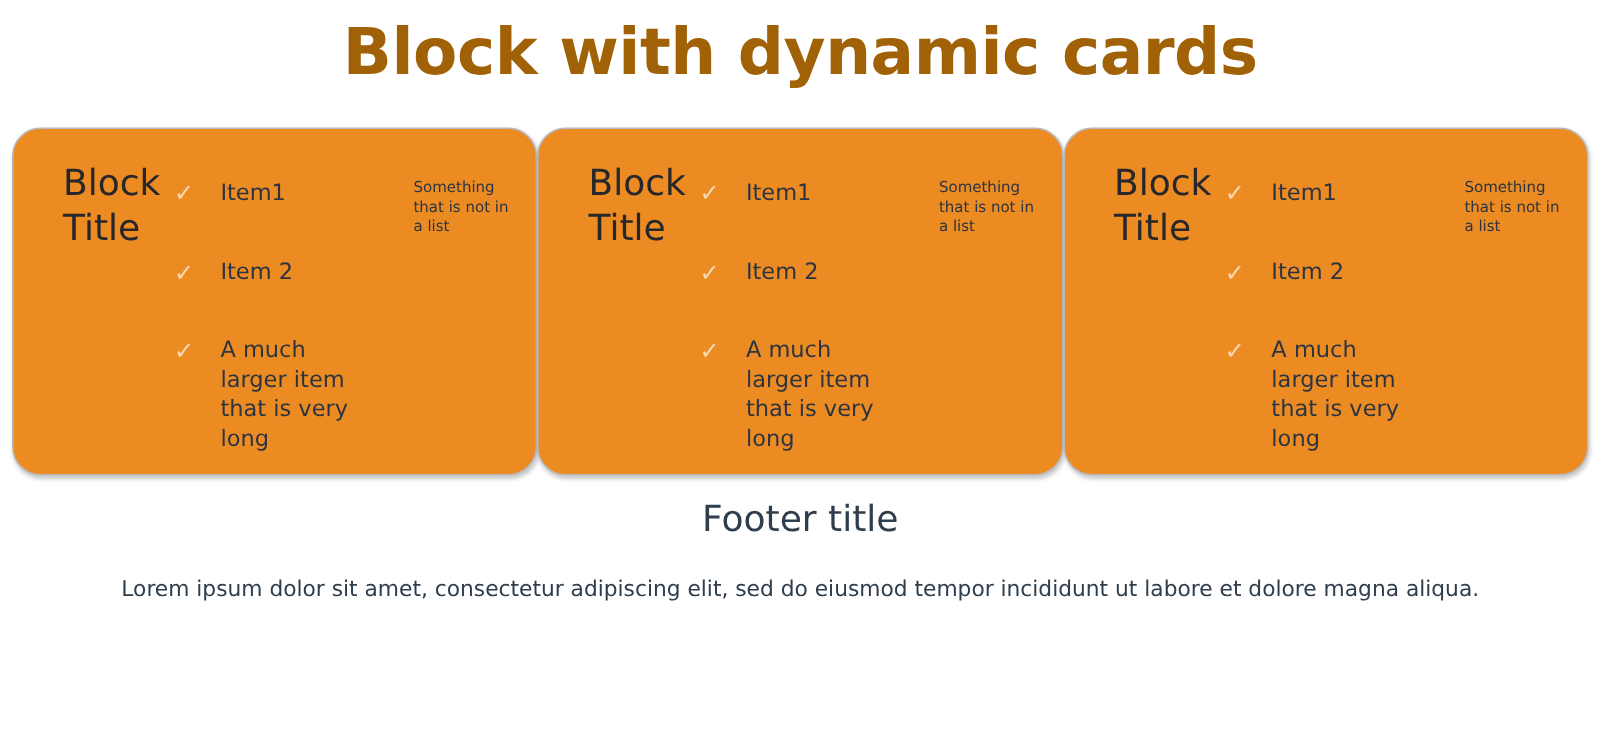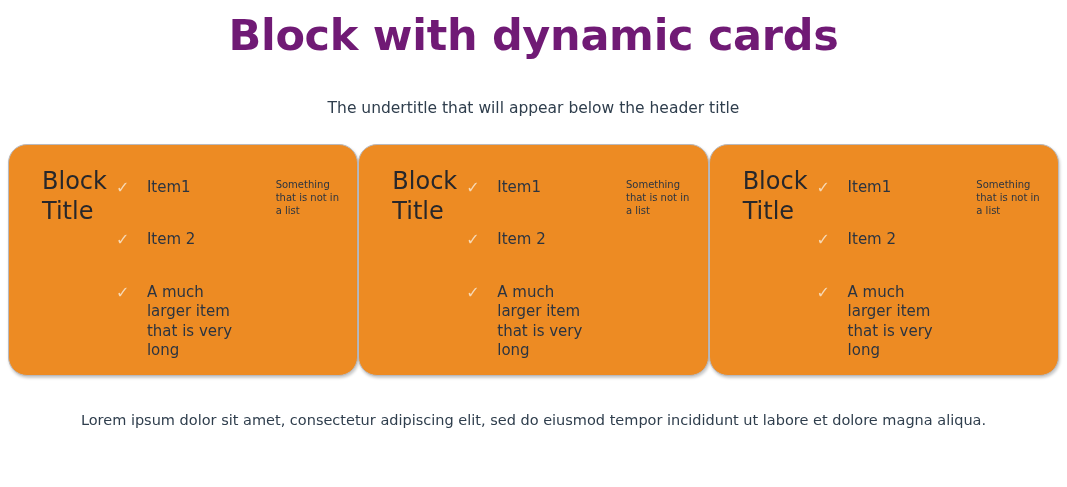--- a/index.html
+++ b/index.html
@@ -22,21 +22,21 @@
   }
 
   
   .header {
     text-align: center;
     padding-top: 4px;
   }
   .header-title {
     font-size: 43px;
     font-weight: bold;
-    color: #701a75;
+    color: #a16207;
     letter-spacing: -0.3px;
     line-height: 1.15;
     margin: 0;
     padding-top: 7px;
   }
   .header-subtitle {
     font-size: 15.5px;
     color: #2f3e4d;
     margin: 0;
     padding-top: 38px;
@@ -137,21 +137,20 @@
     line-height: 1.3;
   }
 </style>
 </head>
 <body>
 
 <div class="page">
 
   <div class="header">
     <h1 class="header-title">Block with dynamic cards</h1>
-    <p class="header-subtitle">The undertitle that will appear below the header title</p>
   </div>
 
   <div class="cards-row">
 
     <div class="card">
       <h2 class="card-title">Block Title</h2>
       <ul class="card-list">
         <li class="card-list-item">
           <span class="check-icon">✓</span>
           <span class="item-label">Item1</span>
@@ -202,16 +201,17 @@
           <span class="check-icon">✓</span>
           <span class="item-label">A much larger item that is very long</span>
         </li>
       </ul>
       <div class="card-note">Something that is not in a list</div>
     </div>
 
   </div>
 
   <div class="footer">
+    <h2 class="footer-title">Footer title</h2>
     <p class="footer-text">Lorem ipsum dolor sit amet, consectetur adipiscing elit, sed do eiusmod tempor incididunt ut labore et dolore magna aliqua.</p>
   </div>
 
 </div>
 
 </body></html>

